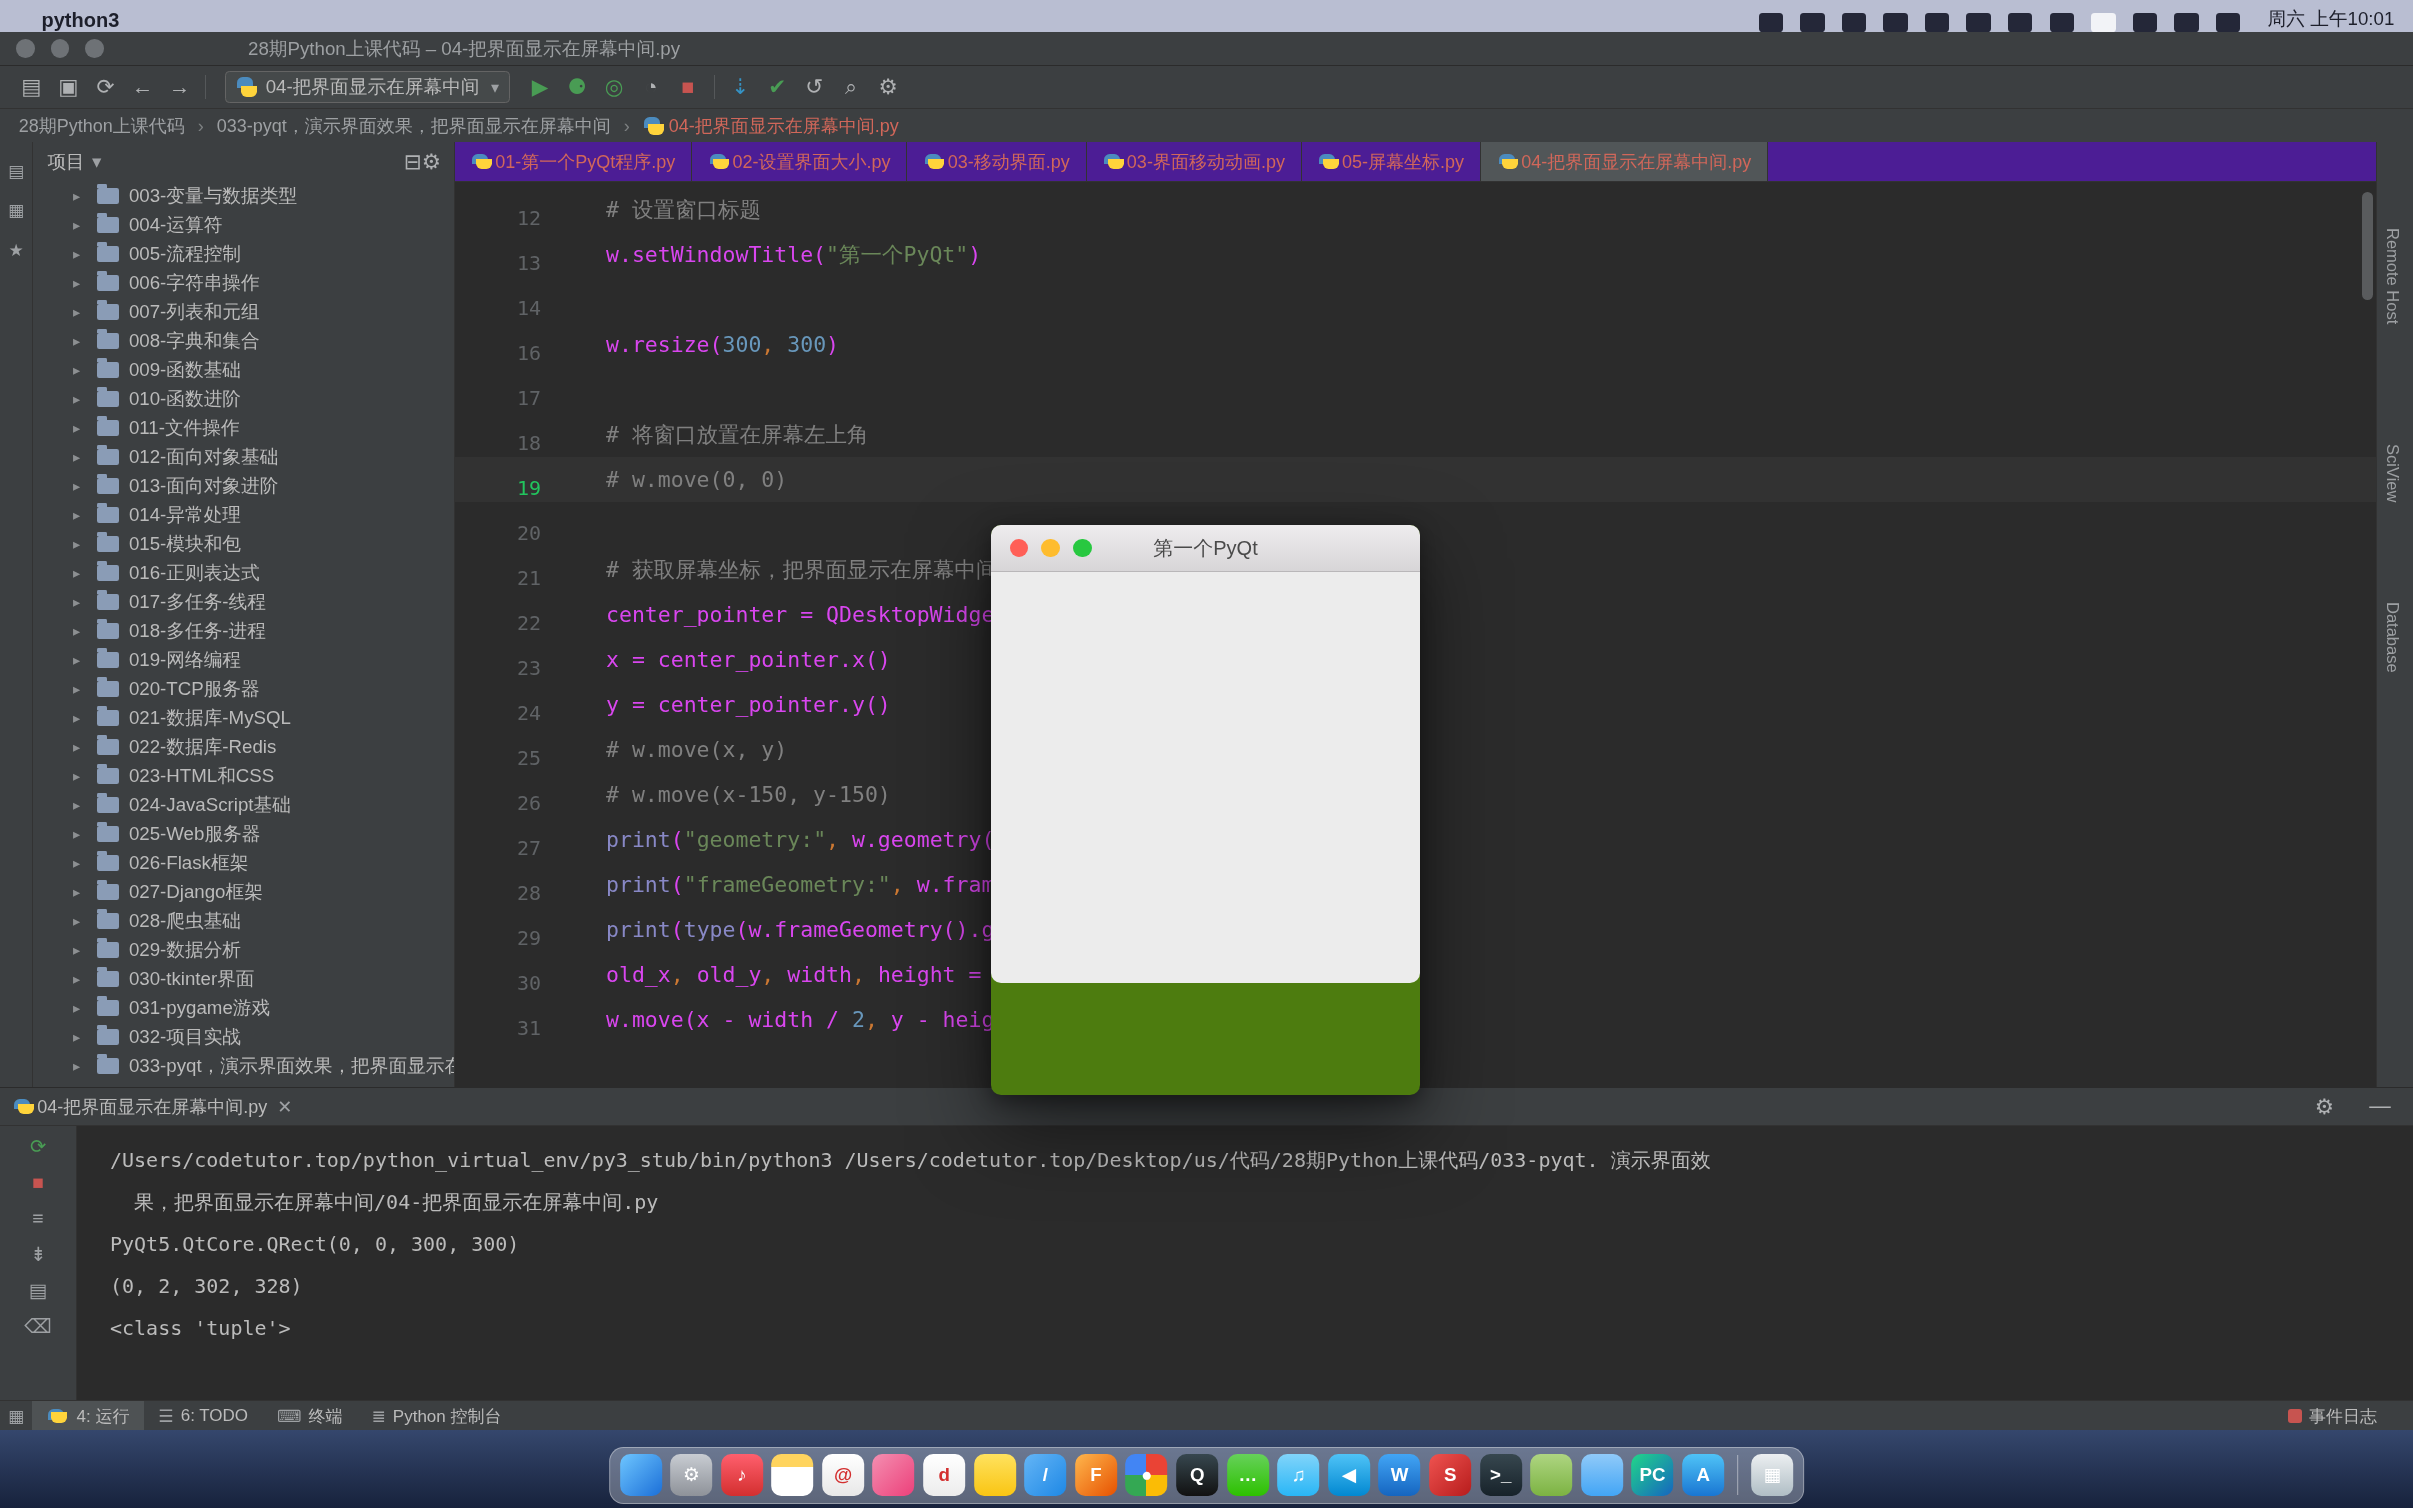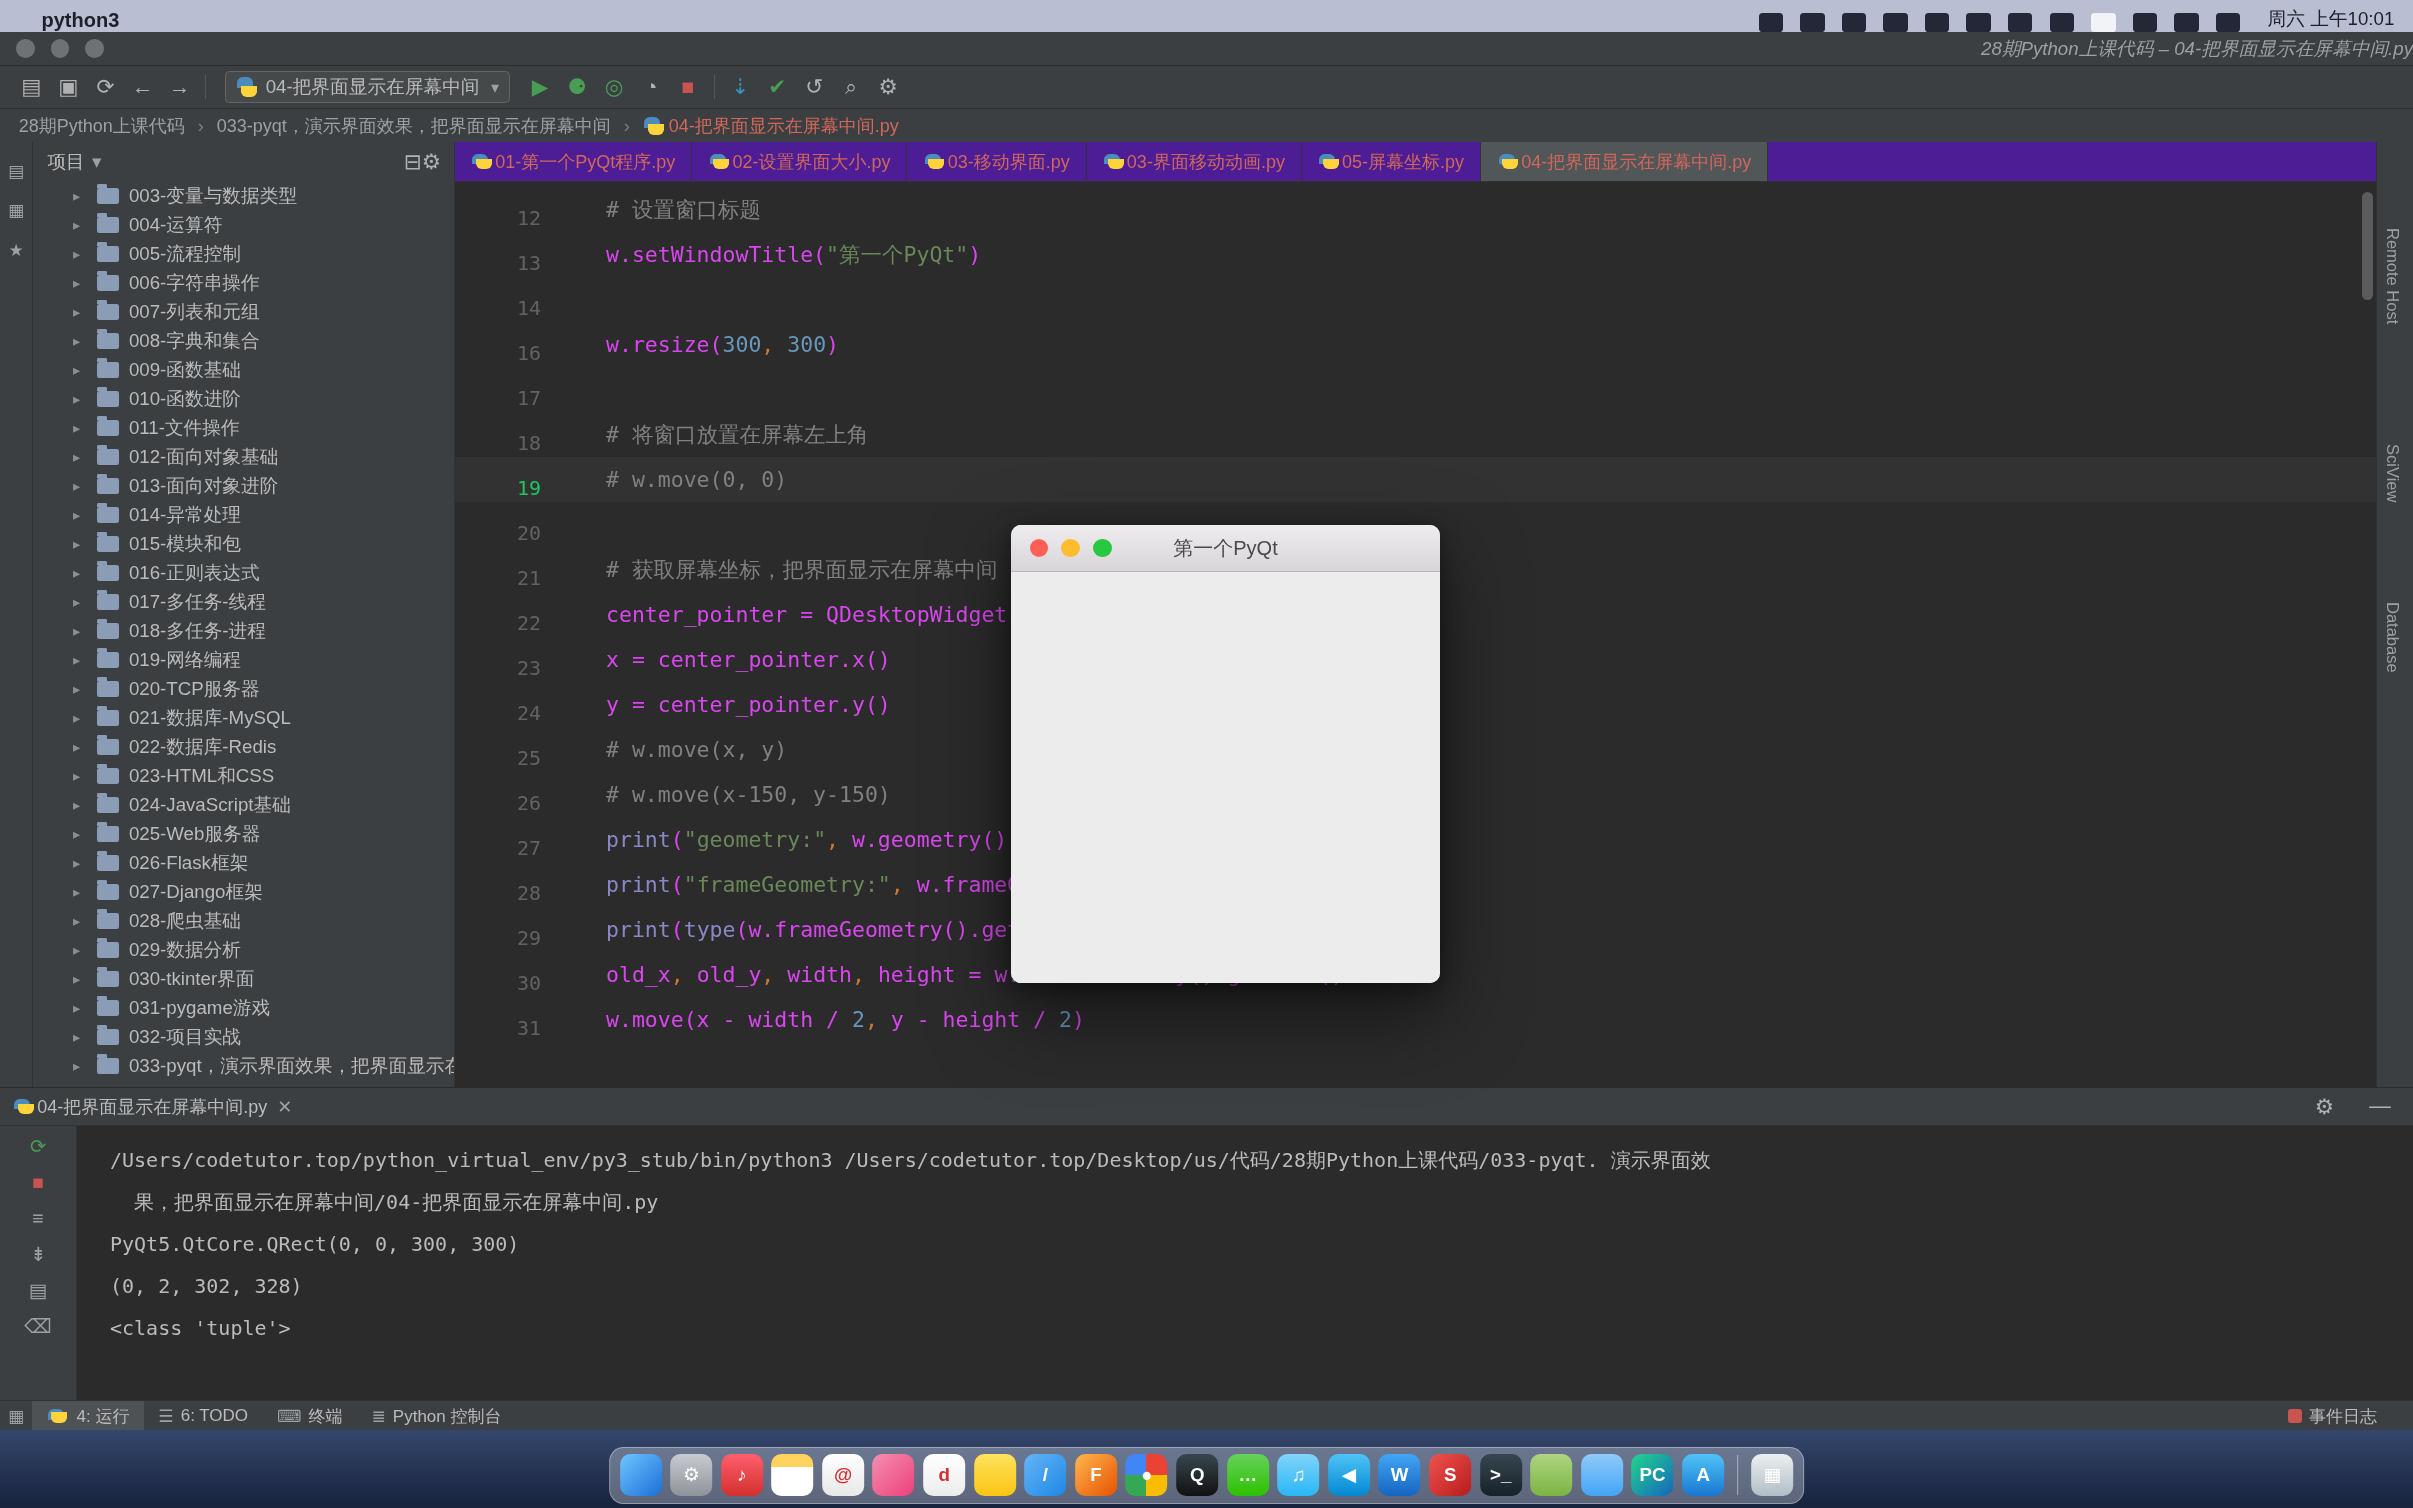--- a/index.html
+++ b/index.html
@@ -11,22 +11,22 @@
   .menubar .apple{font-size:21.5px;margin:0 20px 0 21.5px;font-weight:bold;}
   .menubar .appname{font-weight:bold;font-size:20px;}
   .menubar .spacer{flex:1;}
   .mb-icon{width:24.4px;height:18.7px;background:#242738;border-radius:3.6px;margin:0 8.6px;}
   .mb-icon.light{background:#f2f3f7;}
   .mb-clock{font-size:18.7px;margin:0 18.7px;white-space:nowrap;}
   
   .pycharm{position:absolute;left:0;top:32px;width:2413px;height:1429px;background:#3c3f41;}
   .titlebar{height:33px;background:#3c3f41;border-bottom:0.7px solid #2b2b2b;display:flex;align-items:center;}
   .tl-dot{width:18.7px;height:18.7px;border-radius:50%;background:#6e7276;margin-left:16px;}
-  .pc-title{flex:1;text-align:right;font-size:18.7px;color:#9da0a3;padding-left:144px;white-space:nowrap;
-    overflow:hidden;font-style:italic;}
+  .pc-title{flex:1;text-align:left;font-size:18.7px;color:#9da0a3;padding-left:144px;white-space:nowrap;
+    overflow:hidden;}
   .toolbar{height:42px;display:flex;align-items:center;border-bottom:0.7px solid #323232;padding-left:13px;}
   .tb-ic{font-size:21.5px;color:#afb1b3;width:37px;text-align:center;cursor:default;}
   .tb-sep{width:0.7px;height:24.4px;background:#55585a;margin:0 7.2px;}
   .runcombo{display:flex;align-items:center;background:#45494a;border:0.7px solid #646464;border-radius:4.3px;
     height:30px;padding:0 10px;margin:0 11.5px;font-size:18.7px;color:#bbbbbb;}
   .runcombo .caret{margin-left:11.5px;color:#9da0a3;font-size:16px;}
   .pyico{position:relative;width:21.5px;height:21.5px;margin-right:8.6px;flex:none;}
   .pyico:before{content:"";position:absolute;left:1.4px;top:0.7px;width:16px;height:10.8px;background:#4b8bbe;border-radius:5.7px 5.7px 0 0;}
   .pyico:after{content:"";position:absolute;left:5px;bottom:0.7px;width:16px;height:10.8px;background:#ffd43b;border-radius:0 0 5.7px 5.7px;}
   .green{color:#499c54 !important;} .red{color:#c75450 !important;} .blue{color:#3592c4 !important;}
@@ -96,22 +96,22 @@
   
   .desktop{position:absolute;left:0;top:1430px;width:2413px;height:78px;
     background:linear-gradient(180deg,#35476d 0%,#17223c 100%);}
   .dock{position:absolute;left:50%;transform:translateX(-50%);bottom:4.3px;height:55px;
     background:rgba(235,238,245,0.32);border:0.7px solid rgba(255,255,255,0.35);border-radius:14.4px;
     display:flex;align-items:center;padding:0 10px;gap:8.6px;}
   .dk{width:42px;height:42px;border-radius:10px;position:relative;flex:none;display:flex;align-items:center;justify-content:center;
     color:#fff;font-size:18.7px;font-weight:bold;}
   .dk-div{width:1.4px;height:40px;background:rgba(255,255,255,0.45);margin:0 4.3px;flex:none;}
   
-  .pyqt{position:absolute;left:991px;top:525px;width:429px;height:458px;border-radius:10px;
-    box-shadow:0 32px 79px rgba(0,0,0,0.5),0 5.7px 21.5px rgba(0,0,0,0.4);background:#86efac;margin-left:20px;}
+  .pyqt{position:absolute;left:991px;top:525px;width:429px;height:570px;border-radius:10px;
+    box-shadow:0 32px 79px rgba(0,0,0,0.5),0 5.7px 21.5px rgba(0,0,0,0.4);background:#4d7c0f;}
   .pyqt-title{height:46px;background:linear-gradient(180deg,#eeecee 0%,#d7d5d7 100%);
     border-bottom:0.7px solid #b9b7b9;border-radius:10px 10px 0 0;display:flex;align-items:center;position:relative;}
   .tl{width:18.7px;height:18.7px;border-radius:50%;margin-left:13px;}
   .tl.r{background:#ff5f57;margin-left:18.7px;} .tl.y{background:#febc2e;} .tl.g{background:#28c840;}
   .pyqt-name{position:absolute;left:0;right:0;text-align:center;font-size:20px;color:#4a4a4a;}
   .pyqt-body{height:411px;background:#ececec;border-radius:0 0 10px 10px;}
 </style>
 </head>
 <body>
 

